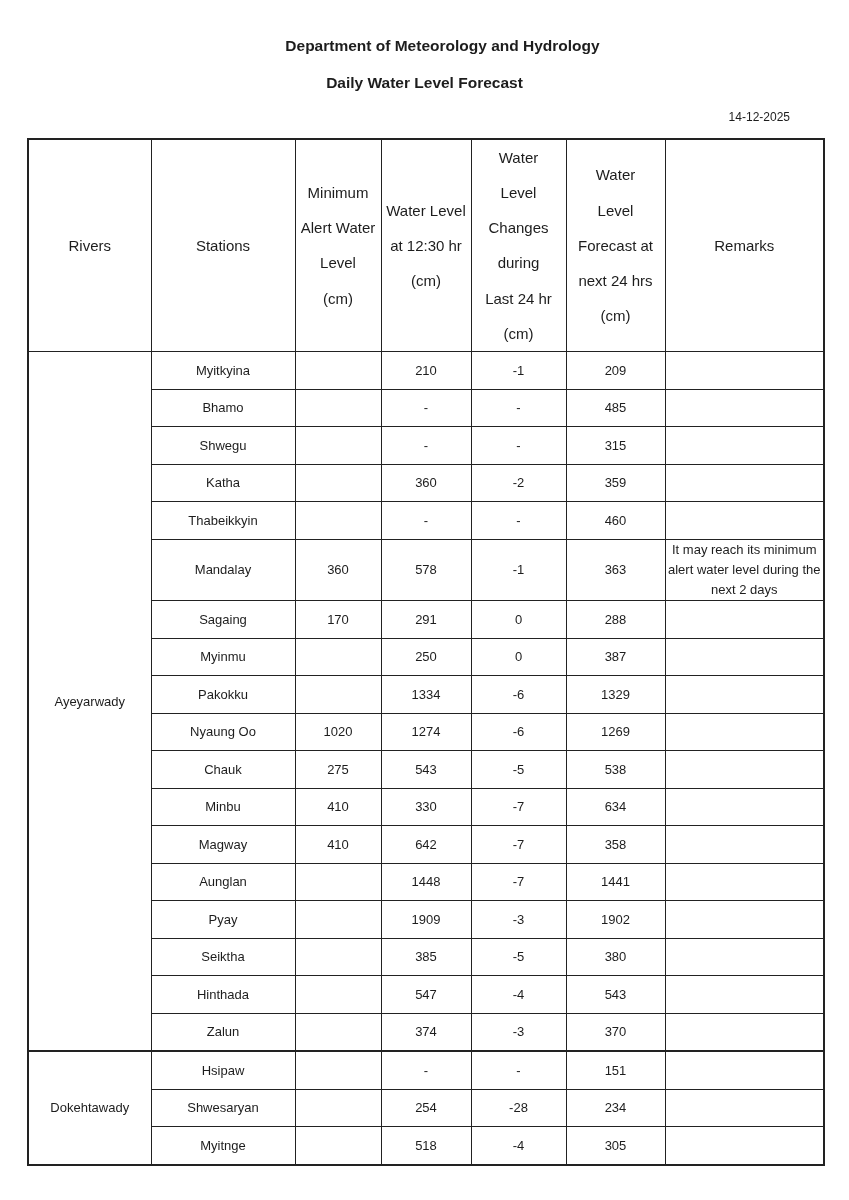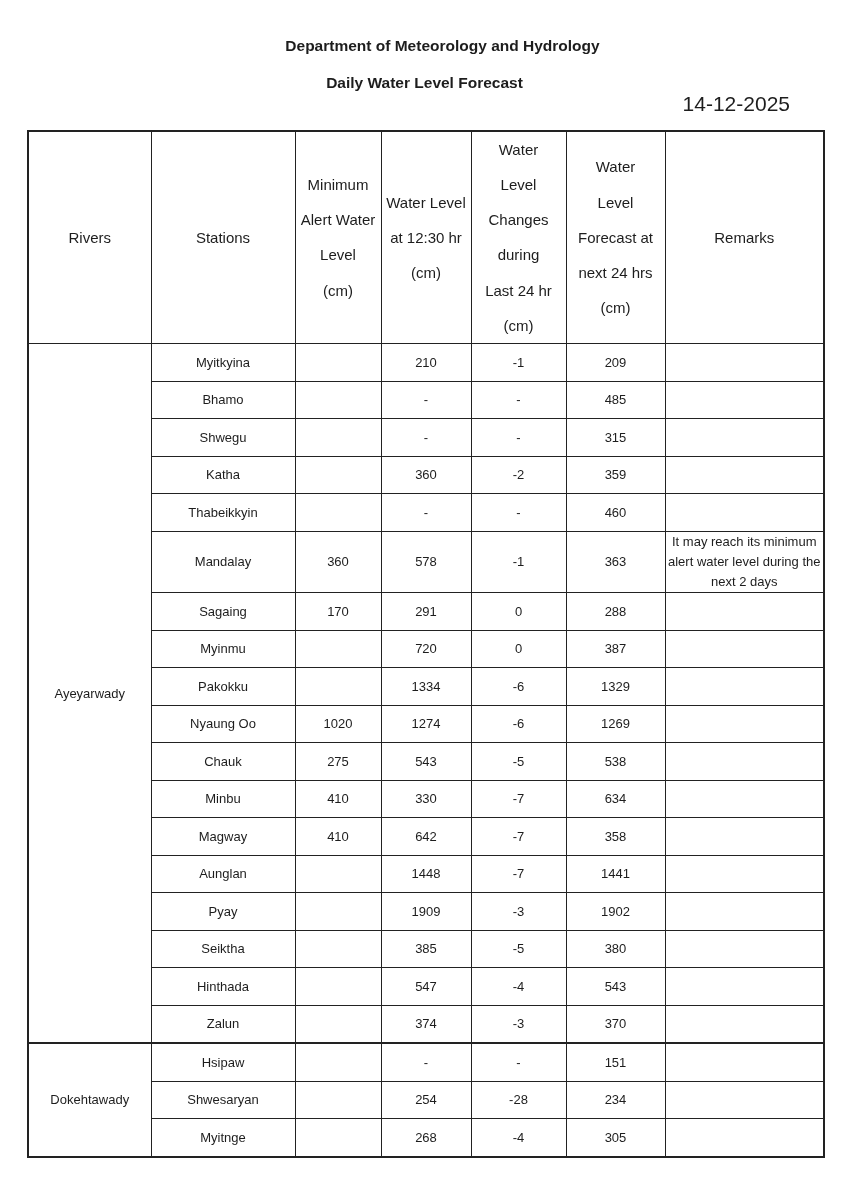--- a/index.html
+++ b/index.html
@@ -18,21 +18,22 @@
     text-align: center;
     font-weight: bold;
     font-size: 15.5px;
     line-height: 1.15;
   }
   .doc-title.first { padding-top: 37px; margin-left: 36px; }
   .doc-title.second { margin-top: 19px; }
   .doc-date {
     text-align: right;
     padding-right: 59px;
-    font-size: 21px;
+    margin-top: 18px;
+    font-size: 12px;
   }
   table.forecast {
     border-collapse: collapse;
     table-layout: fixed;
     margin: 14px 0 0 27px;
     border: 2.5px solid #222222;
   }
   table.forecast th,
   table.forecast td {
     border: 1.5px solid #222222;
@@ -170,21 +171,21 @@
         <td class="station-cell">Sagaing</td>
         <td class="min-alert-cell">170</td>
         <td class="level-cell">291</td>
         <td class="change-cell">0</td>
         <td class="forecast-cell">288</td>
         <td class="remarks-cell"></td>
       </tr>
       <tr>
         <td class="station-cell">Myinmu</td>
         <td class="min-alert-cell"></td>
-        <td class="level-cell">720</td>
+        <td class="level-cell">250</td>
         <td class="change-cell">0</td>
         <td class="forecast-cell">387</td>
         <td class="remarks-cell"></td>
       </tr>
       <tr>
         <td class="station-cell">Pakokku</td>
         <td class="min-alert-cell"></td>
         <td class="level-cell">1334</td>
         <td class="change-cell">-6</td>
         <td class="forecast-cell">1329</td>
@@ -275,19 +276,19 @@
         <td class="station-cell">Shwesaryan</td>
         <td class="min-alert-cell"></td>
         <td class="level-cell">254</td>
         <td class="change-cell">-28</td>
         <td class="forecast-cell">234</td>
         <td class="remarks-cell"></td>
       </tr>
       <tr>
         <td class="station-cell">Myitnge</td>
         <td class="min-alert-cell"></td>
-        <td class="level-cell">268</td>
+        <td class="level-cell">518</td>
         <td class="change-cell">-4</td>
         <td class="forecast-cell">305</td>
         <td class="remarks-cell"></td>
       </tr>
     </tbody>
 </table>
 
 </body></html>

